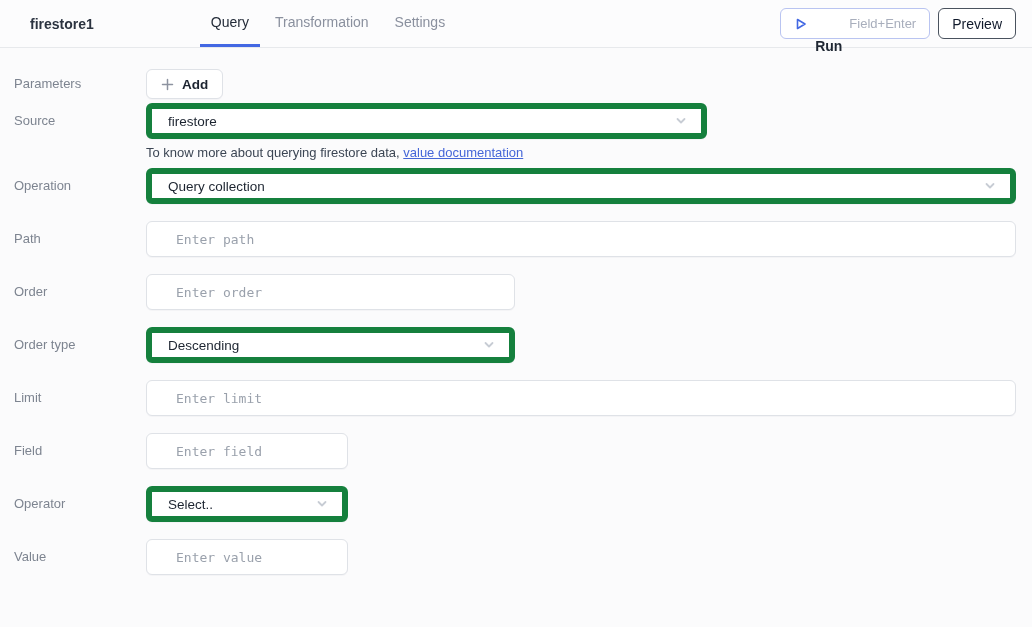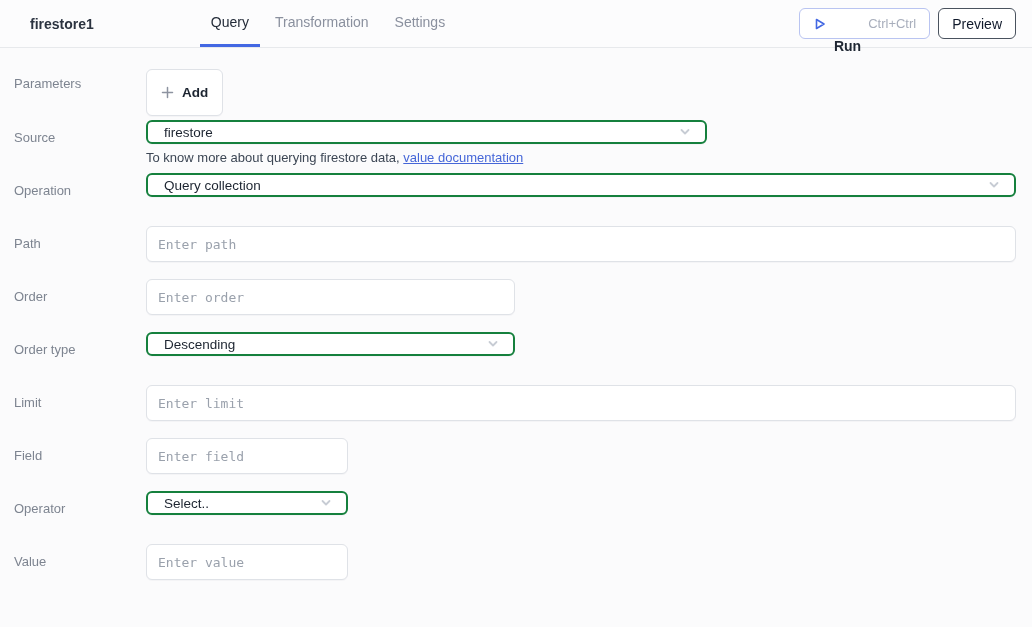--- a/index.html
+++ b/index.html
@@ -84,50 +84,50 @@
     color:#7d8490;
     line-height:36px;
   }
   .row-parameters .field-label { line-height:30px; }
   .field-col { display:flex; flex-direction:column; }
   .w-full { width:870px; }
   .w-src  { width:561px; }
   .w-med  { width:369px; }
   .w-sm   { width:202px; }
   .add-btn {
-    height:47px;
+    height:30px;
     display:inline-flex;
     align-items:center;
     gap:8px;
     padding:0 14px;
     background:#ffffff;
     border:1px solid #dfe2e7;
     border-radius:6px;
     box-shadow:0 1px 1px rgba(20,30,60,.03);
     cursor:pointer;
     font-size:13.5px;
     font-weight:600;
     color:#1c2430;
   }
   .select {
-    height:24px;
+    height:36px;
     display:flex;
     align-items:center;
     justify-content:space-between;
     padding:0 13px 0 16px;
     background:#ffffff;
-    border:2px solid #15803d;
+    border:6px solid #15803d;
     border-radius:6px;
     box-shadow:0 1px 1px rgba(20,30,60,.03);
     cursor:pointer;
   }
   .select-value { font-size:13.5px; font-weight:500; color:#1c2430; }
   .text-input {
     height:36px;
-    padding:0 11px;
+    padding:0 29px;
     background:#ffffff;
     border:1px solid #dfe2e7;
     border-radius:6px;
     box-shadow:0 1px 1px rgba(20,30,60,.03);
     font-family:"DejaVu Sans Mono", monospace;
     font-size:13px;
     color:#b91c1c;
     outline:none;
   }
   .text-input::placeholder { color:#9aa1ac; }
@@ -156,21 +156,21 @@
     </div>
   </div>
   <div class="header-actions">
     <div class="btn btn-run">
       <span class="icon">
         <svg width="14" height="14" viewBox="0 0 14 14">
             <path d="M3.5 2.5 L11 7 L3.5 11.5 Z" fill="none" stroke="#4368e3" stroke-width="1.6" stroke-linejoin="round"></path>
           </svg>
       </span>
       <span class="run-label">Run</span>
-      <span class="run-shortcut">Ctrl+Ctrl</span>
+      <span class="run-shortcut">Field+Enter</span>
     </div>
     <div class="btn btn-preview">
       <span>Preview</span>
     </div>
   </div>
 </div>
 
 <div class="content">
 
   <div class="row row-parameters">

